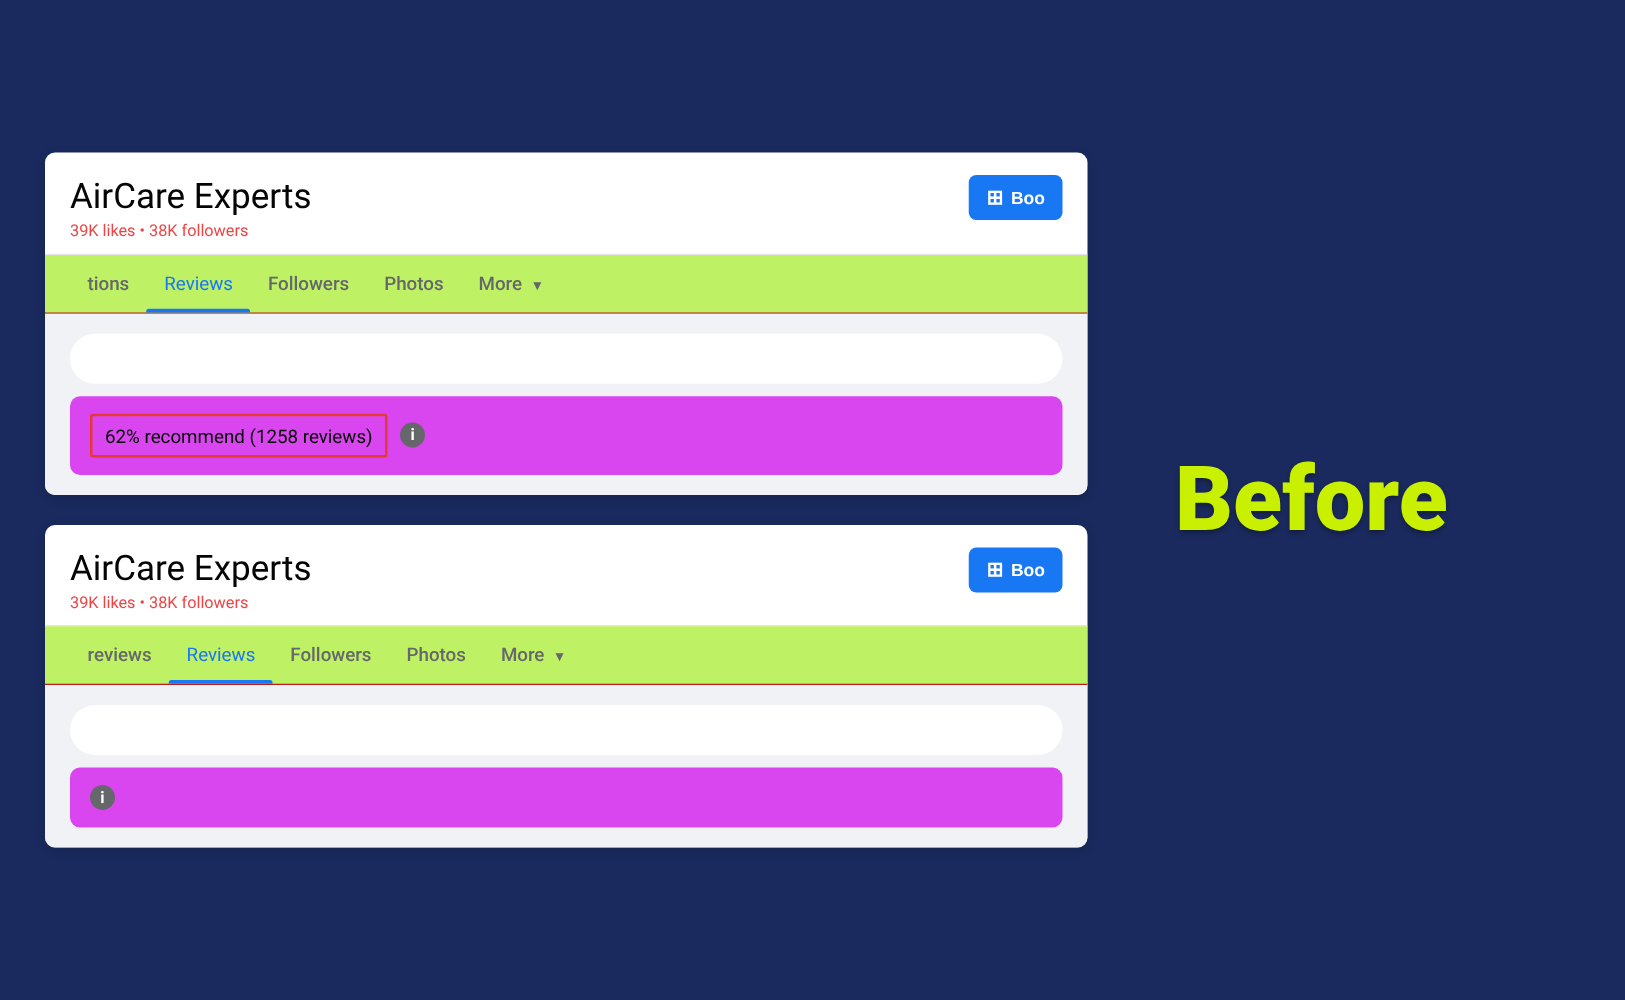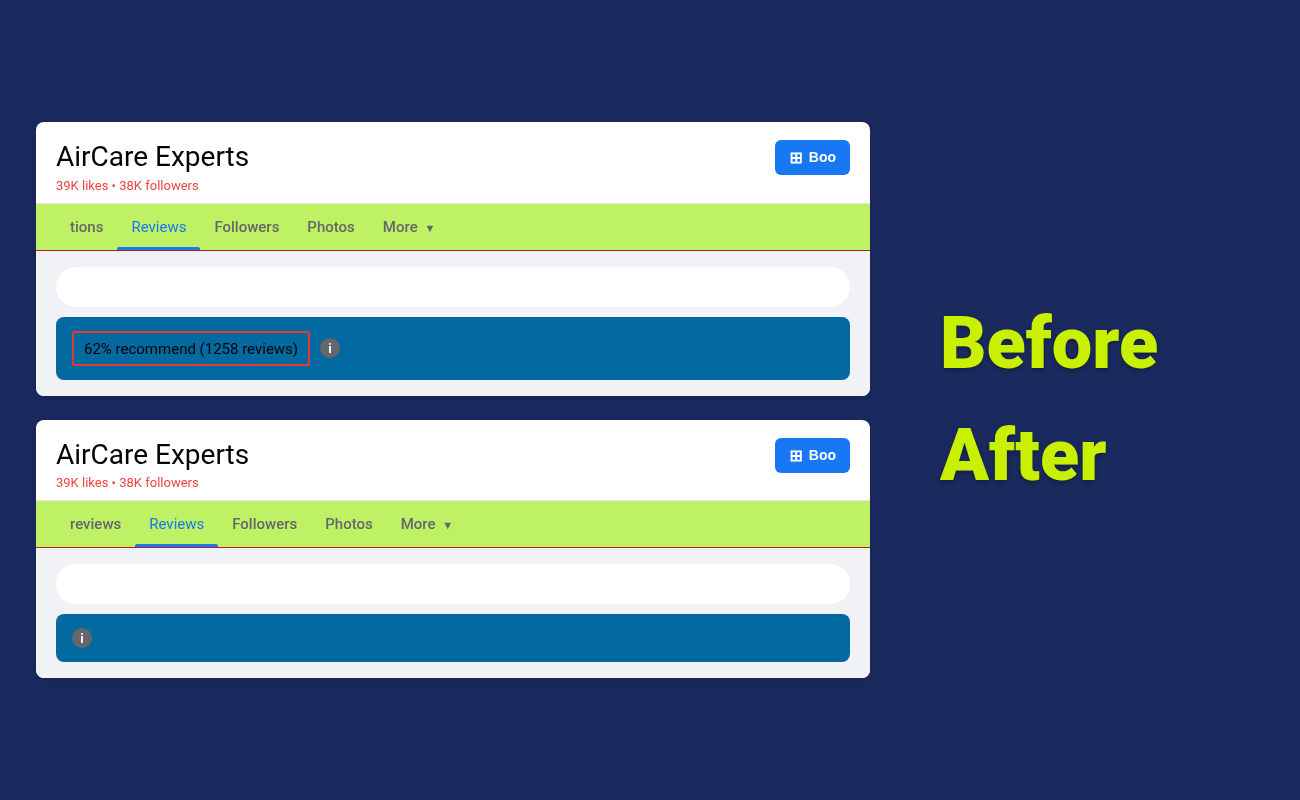--- a/index.html
+++ b/index.html
@@ -130,21 +130,21 @@
       background: #fff;
       border-radius: 20px;
       padding: 10px 16px;
       margin-bottom: 10px;
       color: #bcc0c4;
       font-size: 15px;
       height: 40px;
     }
 
     .recommend-row {
-      background: #0369a1;
+      background: #d946ef;
       border-radius: 8px;
       padding: 14px 16px;
       display: flex;
       align-items: center;
       gap: 10px;
     }
 
     .recommend-text-box {
       border: 2px solid #e53935;
       padding: 6px 10px;
@@ -274,14 +274,13 @@
           <span>i</span>
         </div>
       </div>
     </div>
   </div>
 
 </div>
 
 <div class="right-panel">
   <div class="before-label">Before</div>
-  <div class="after-label">After</div>
 </div>
 
 </body></html>

